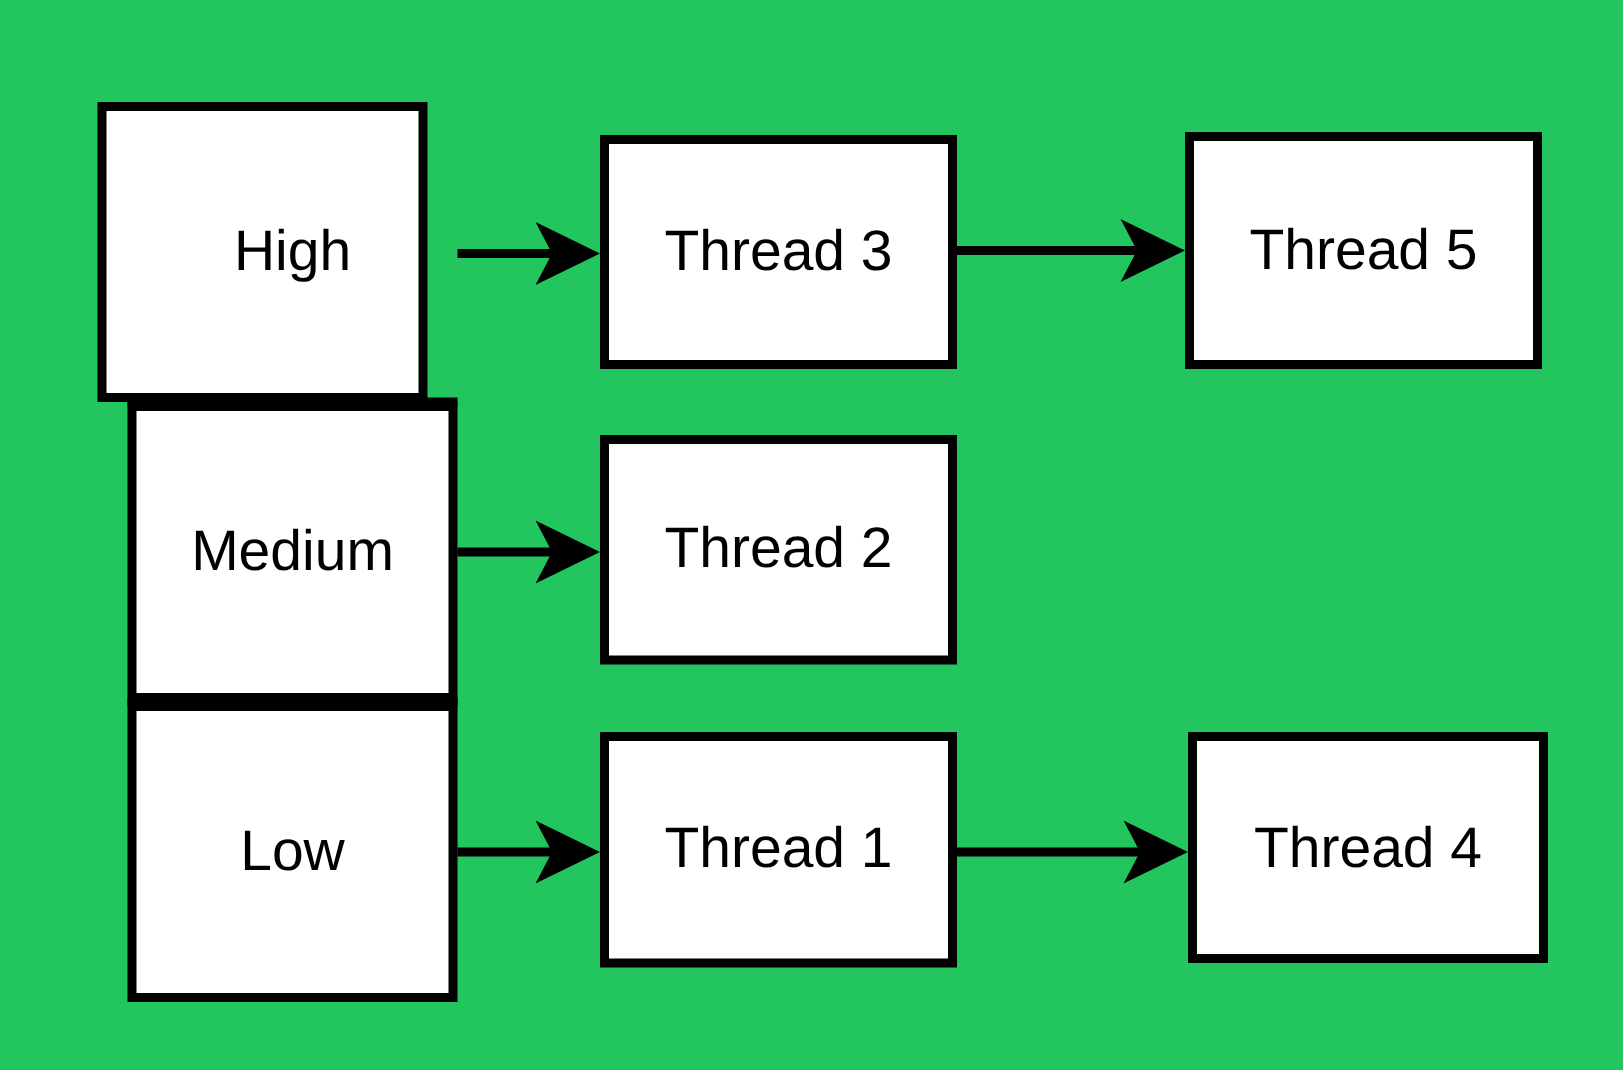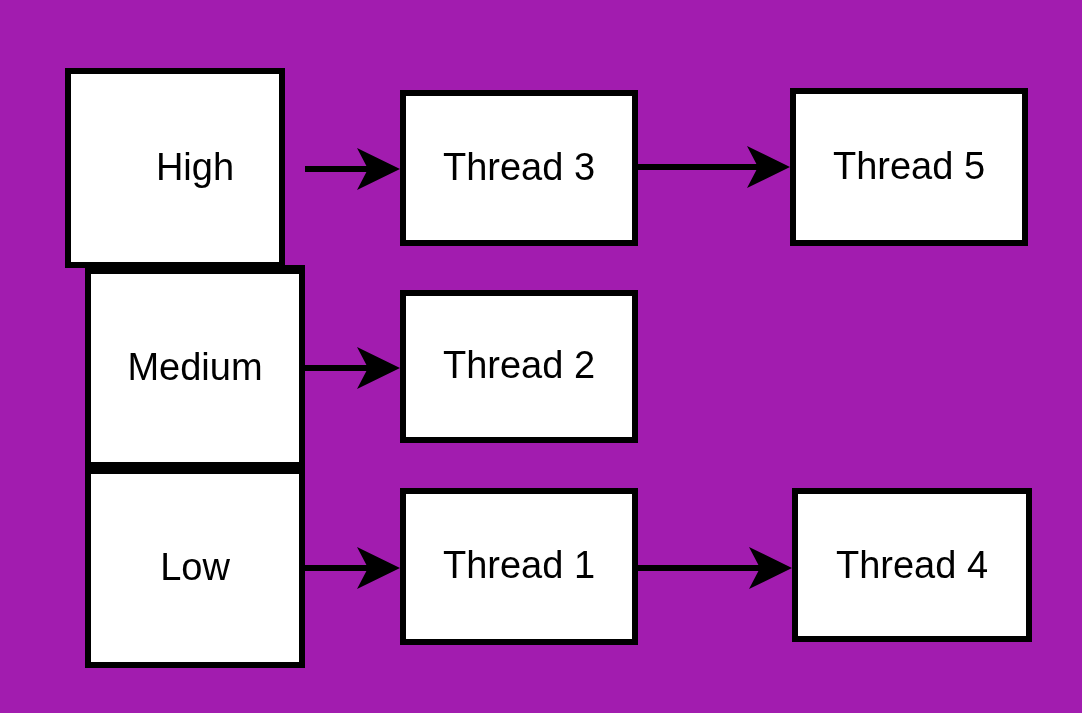--- a/index.html
+++ b/index.html
@@ -8,21 +8,21 @@
     padding: 0;
     background: #ffffff;
   }
   body {
     font-family: "Liberation Sans", sans-serif;
   }
   #canvas {
     position: relative;
     width: 1082px;
     height: 713px;
-    background: #a21caf;
+    background: #22c55e;
     overflow: hidden;
   }
   #diagram-svg {
     display: block;
     width: 1082px;
     height: 713px;
   }
   .node-rect {
     fill: #ffffff;
     stroke: #000000;

